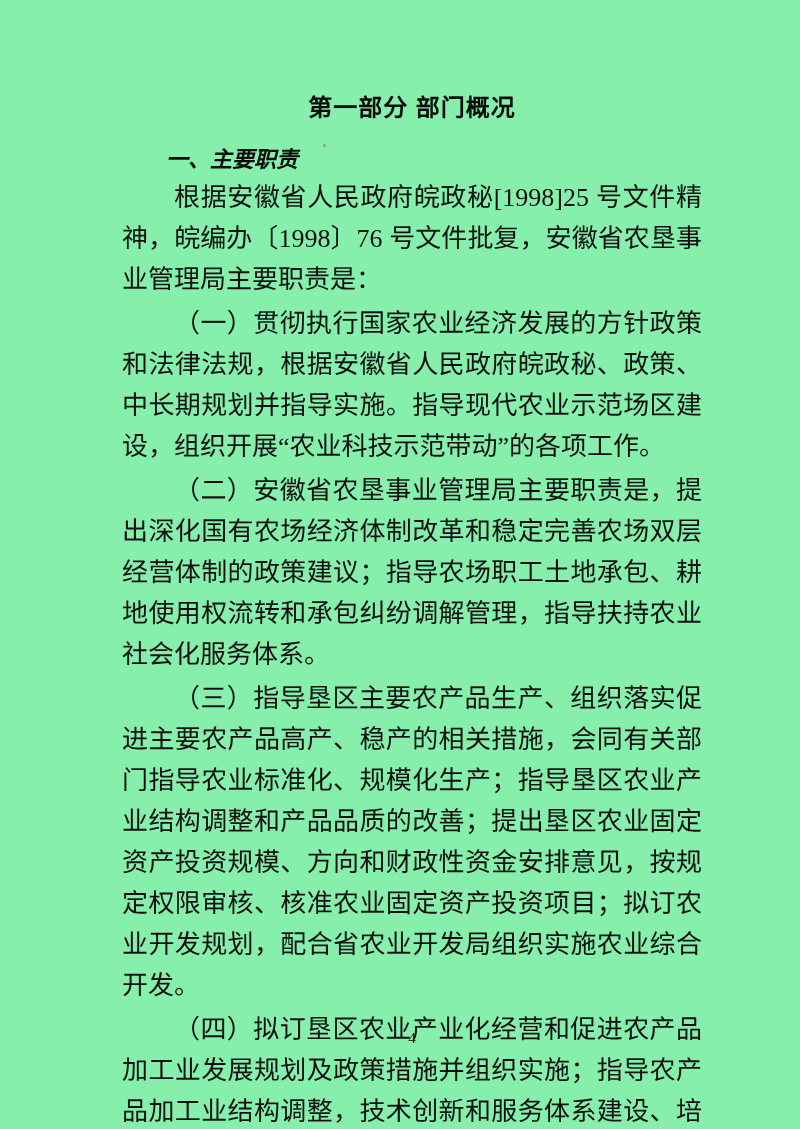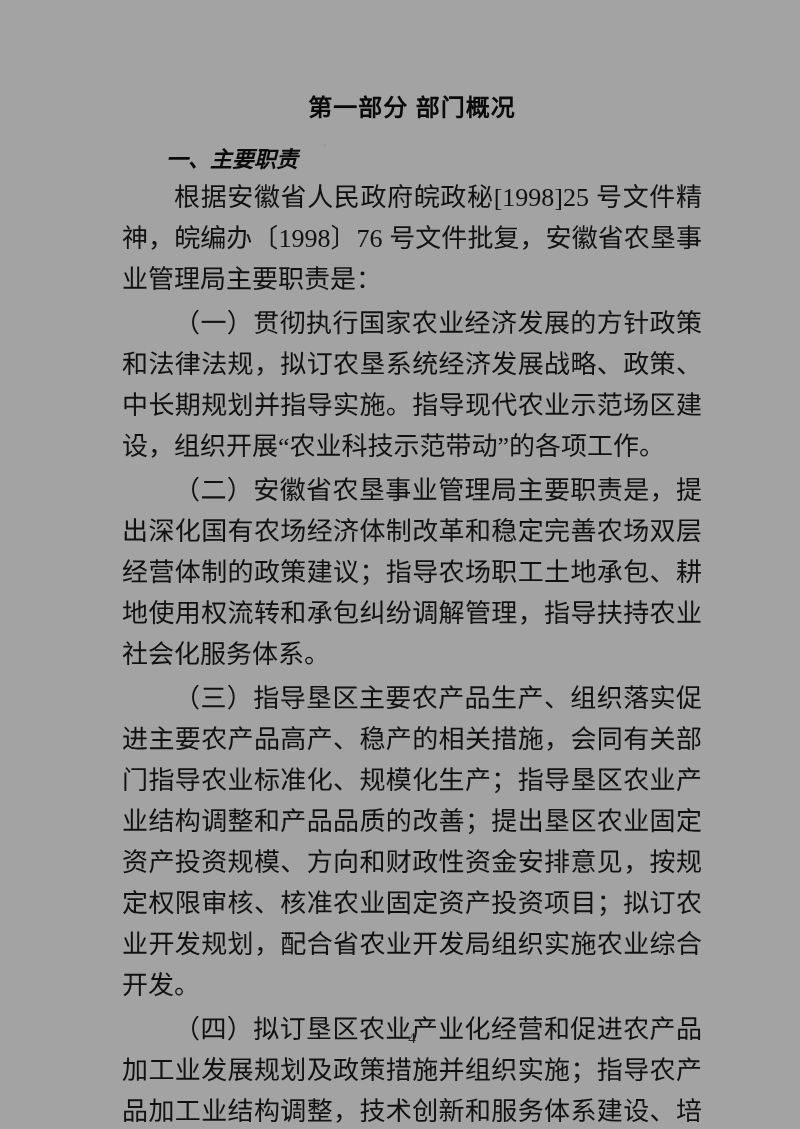--- a/index.html
+++ b/index.html
@@ -10,21 +10,21 @@
   body {
     width: 800px;
     height: 1129px;
     overflow: hidden;
   }
   .page {
     position: relative;
     box-sizing: border-box;
     width: 800px;
     height: 1129px;
-    background: #a3a3a3;
+    background: #86efac;
     padding: 90px 98px 16px 122px;
     overflow: hidden;
     color: #111111;
     font-family: "Liberation Serif", "DejaVu Serif", serif;
   }
   .doc-title {
     margin: 0;
     text-align: center;
     font-family: "Liberation Sans", "DejaVu Sans", sans-serif;
     font-size: 24px;
@@ -79,21 +79,21 @@
 <div class="page">
 
   <h1 class="doc-title">第一部分 部门概况</h1>
 
   <span class="scan-speck"></span>
 
   <h2 class="section-heading">一、主要职责</h2>
 
   <div class="body-text">
     <p>根据安徽省人民政府皖政秘[1998]25 号文件精神，皖编办〔1998〕76 号文件批复，安徽省农垦事业管理局主要职责是：</p>
-    <p>（一）贯彻执行国家农业经济发展的方针政策和法律法规，拟订农垦系统经济发展战略、政策、中长期规划并指导实施。指导现代农业示范场区建设，组织开展“农业科技示范带动”的各项工作。</p>
+    <p>（一）贯彻执行国家农业经济发展的方针政策和法律法规，根据安徽省人民政府皖政秘、政策、中长期规划并指导实施。指导现代农业示范场区建设，组织开展“农业科技示范带动”的各项工作。</p>
     <p>（二）安徽省农垦事业管理局主要职责是，提出深化国有农场经济体制改革和稳定完善农场双层经营体制的政策建议；指导农场职工土地承包、耕地使用权流转和承包纠纷调解管理，指导扶持农业社会化服务体系。</p>
     <p>（三）指导垦区主要农产品生产、组织落实促进主要农产品高产、稳产的相关措施，会同有关部门指导农业标准化、规模化生产；指导垦区农业产业结构调整和产品品质的改善；提出垦区农业固定资产投资规模、方向和财政性资金安排意见，按规定权限审核、核准农业固定资产投资项目；拟订农业开发规划，配合省农业开发局组织实施农业综合开发。</p>
     <p>（四）拟订垦区农业产业化经营和促进农产品加工业发展规划及政策措施并组织实施；指导农产品加工业结构调整，技术创新和服务体系建设、培育、保护和发展农产品品牌；指导特色农产品开发和生产。</p>
   </div>
 
   <div class="page-number">4</div>
 
 </div>
 
 </body></html>

